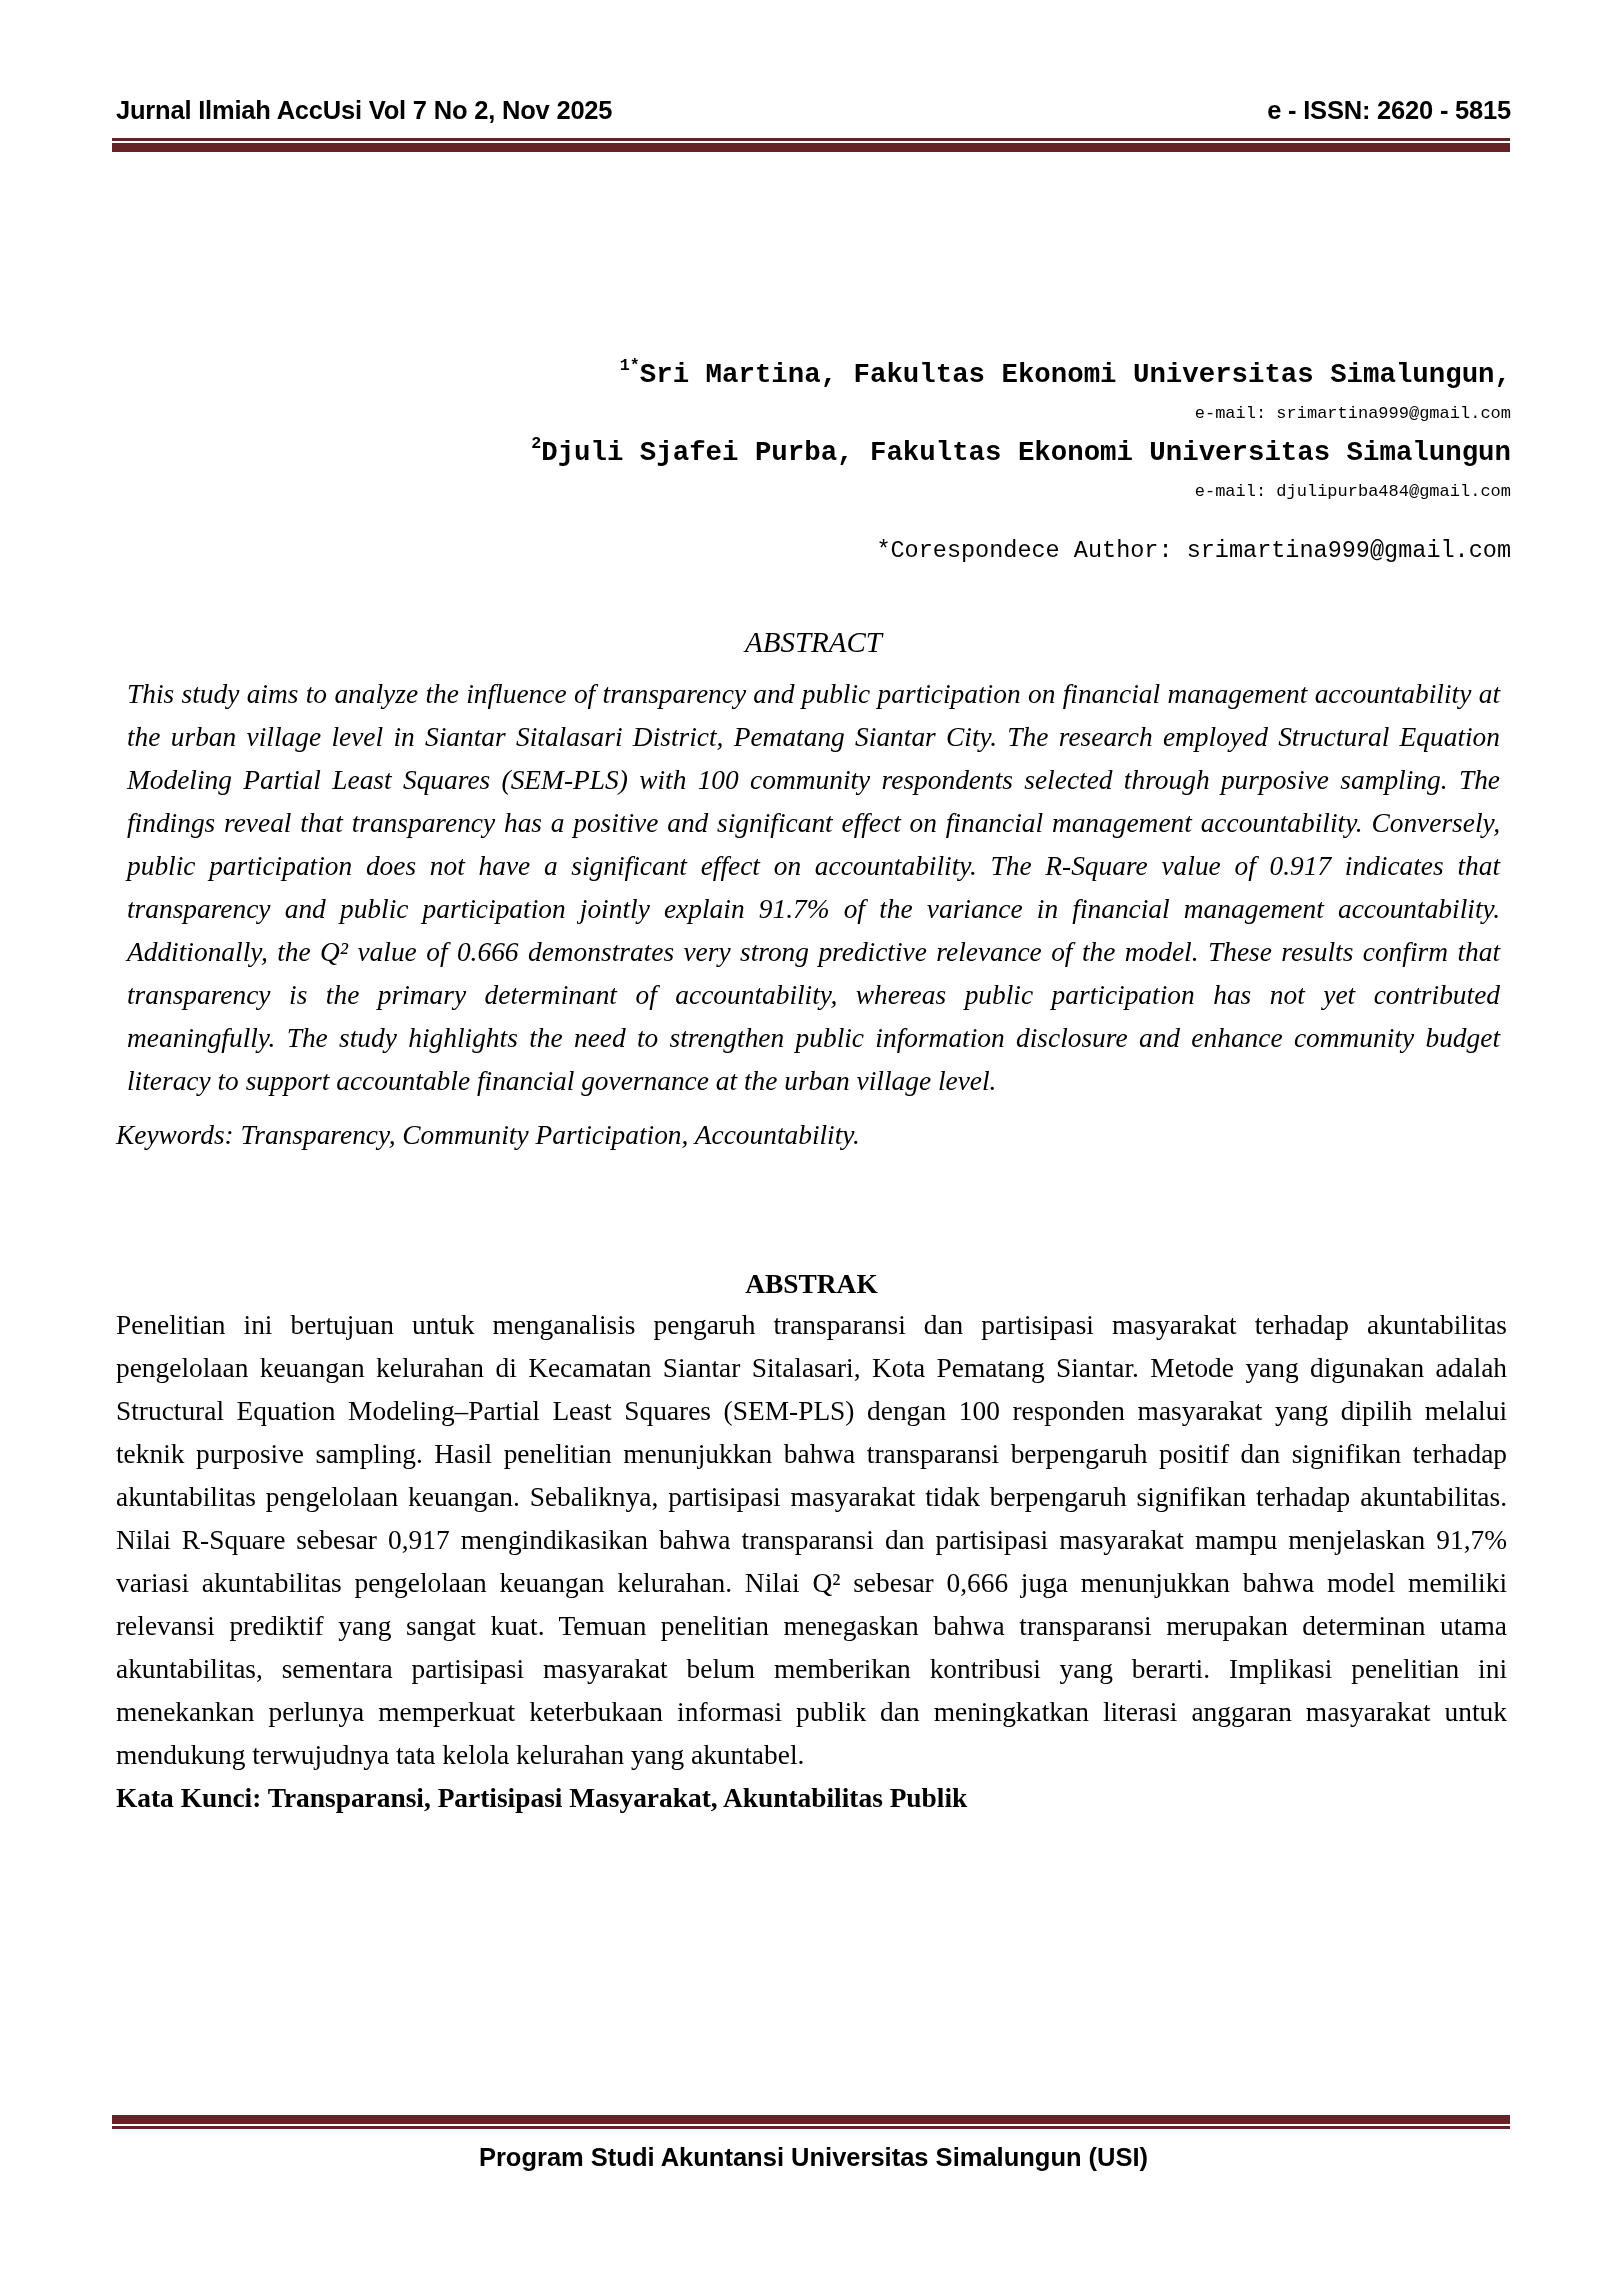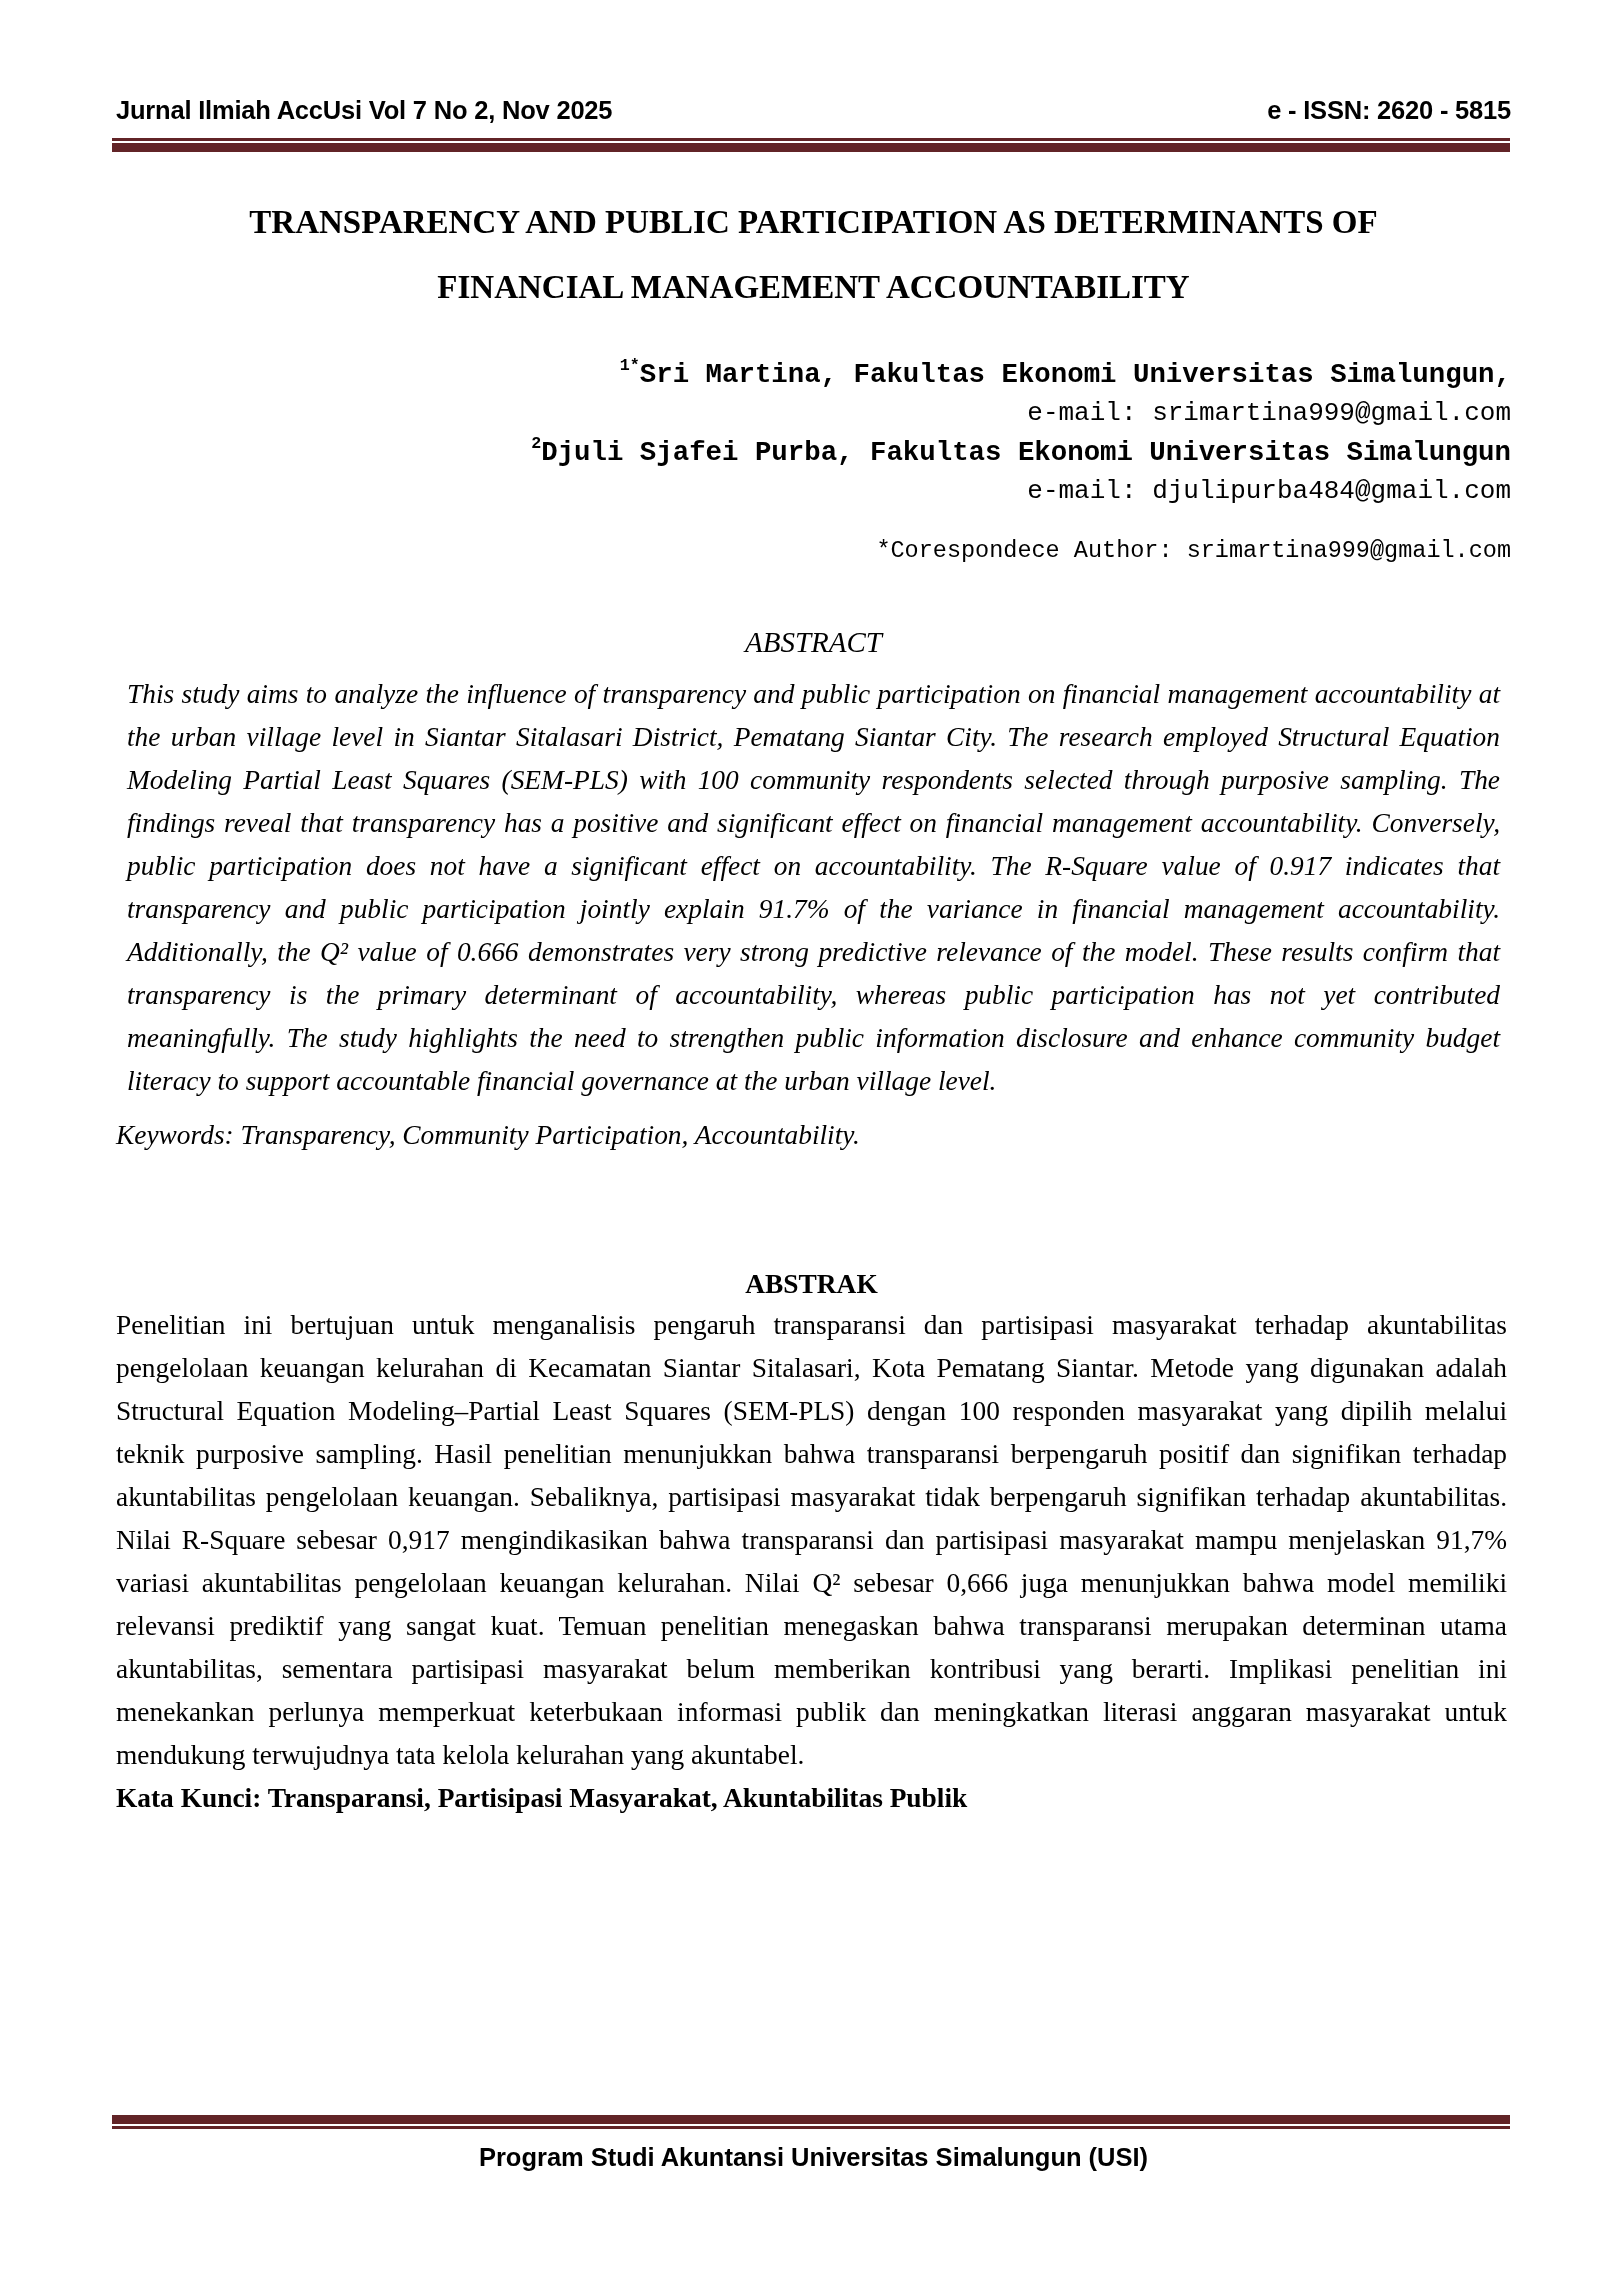--- a/index.html
+++ b/index.html
@@ -23,21 +23,21 @@
     text-align: center; font-family: "Liberation Serif", serif; font-weight: bold;
     font-size: 33px; line-height: 65px;
   }
 
   .authors {
     position: absolute; left: 116px; right: 110px; top: 355px;
     text-align: right; font-family: Liberation Mono, monospace;
   }
   .author-name { font-weight: bold; font-size: 27.4px; line-height: 39px; height: 39px; }
   .author-name sup { font-size: 16.7px; vertical-align: 11.8px; line-height: 0; }
-  .author-email { font-size: 26px; line-height: 39px; height: 39px; }
+  .author-email { font-size: 17px; line-height: 39px; height: 39px; }
   .corresp { font-size: 23.5px; line-height: 39px; margin-top: 19.6px; }
 
   .abstract {
     position: absolute; left: 116px; right: 110px; top: 623px;
     font-family: "Liberation Serif", serif; font-style: italic; font-size: 27.4px;
   }
   .abstract-heading { text-align: center; line-height: 39px; font-size: 29px; }
   .abstract-body { text-align: justify; line-height: 43px; margin: 11px; }
   .abstract-keywords { line-height: 43px; margin: 0; }
 
@@ -60,24 +60,20 @@
 
 <div class="page">
 
   <div class="running-head">
     <span>Jurnal Ilmiah AccUsi Vol 7 No 2, Nov 2025</span>
     <span>e - ISSN: 2620 - 5815</span>
   </div>
   <div class="rule thin-top" style="background: rgb(98, 36, 39);"></div>
   <div class="rule thick-top" style="background: rgb(98, 36, 39);"></div>
 
-  <div class="title">
-    <div>TRANSPARENCY AND PUBLIC PARTICIPATION AS DETERMINANTS OF</div>
-    <div>FINANCIAL MANAGEMENT ACCOUNTABILITY</div>
-  </div>
 
   <div class="authors">
     <div class="author-name"><sup>1*</sup><span>Sri Martina, Fakultas Ekonomi Universitas Simalungun,</span></div>
     <div class="author-email">e-mail: srimartina999@gmail.com</div>
     <div class="author-name"><sup>2</sup><span>Djuli Sjafei Purba, Fakultas Ekonomi Universitas Simalungun</span></div>
     <div class="author-email">e-mail: djulipurba484@gmail.com</div>
     <div class="corresp">*Corespondece Author: srimartina999@gmail.com</div>
   </div>
 
   <div class="abstract">

